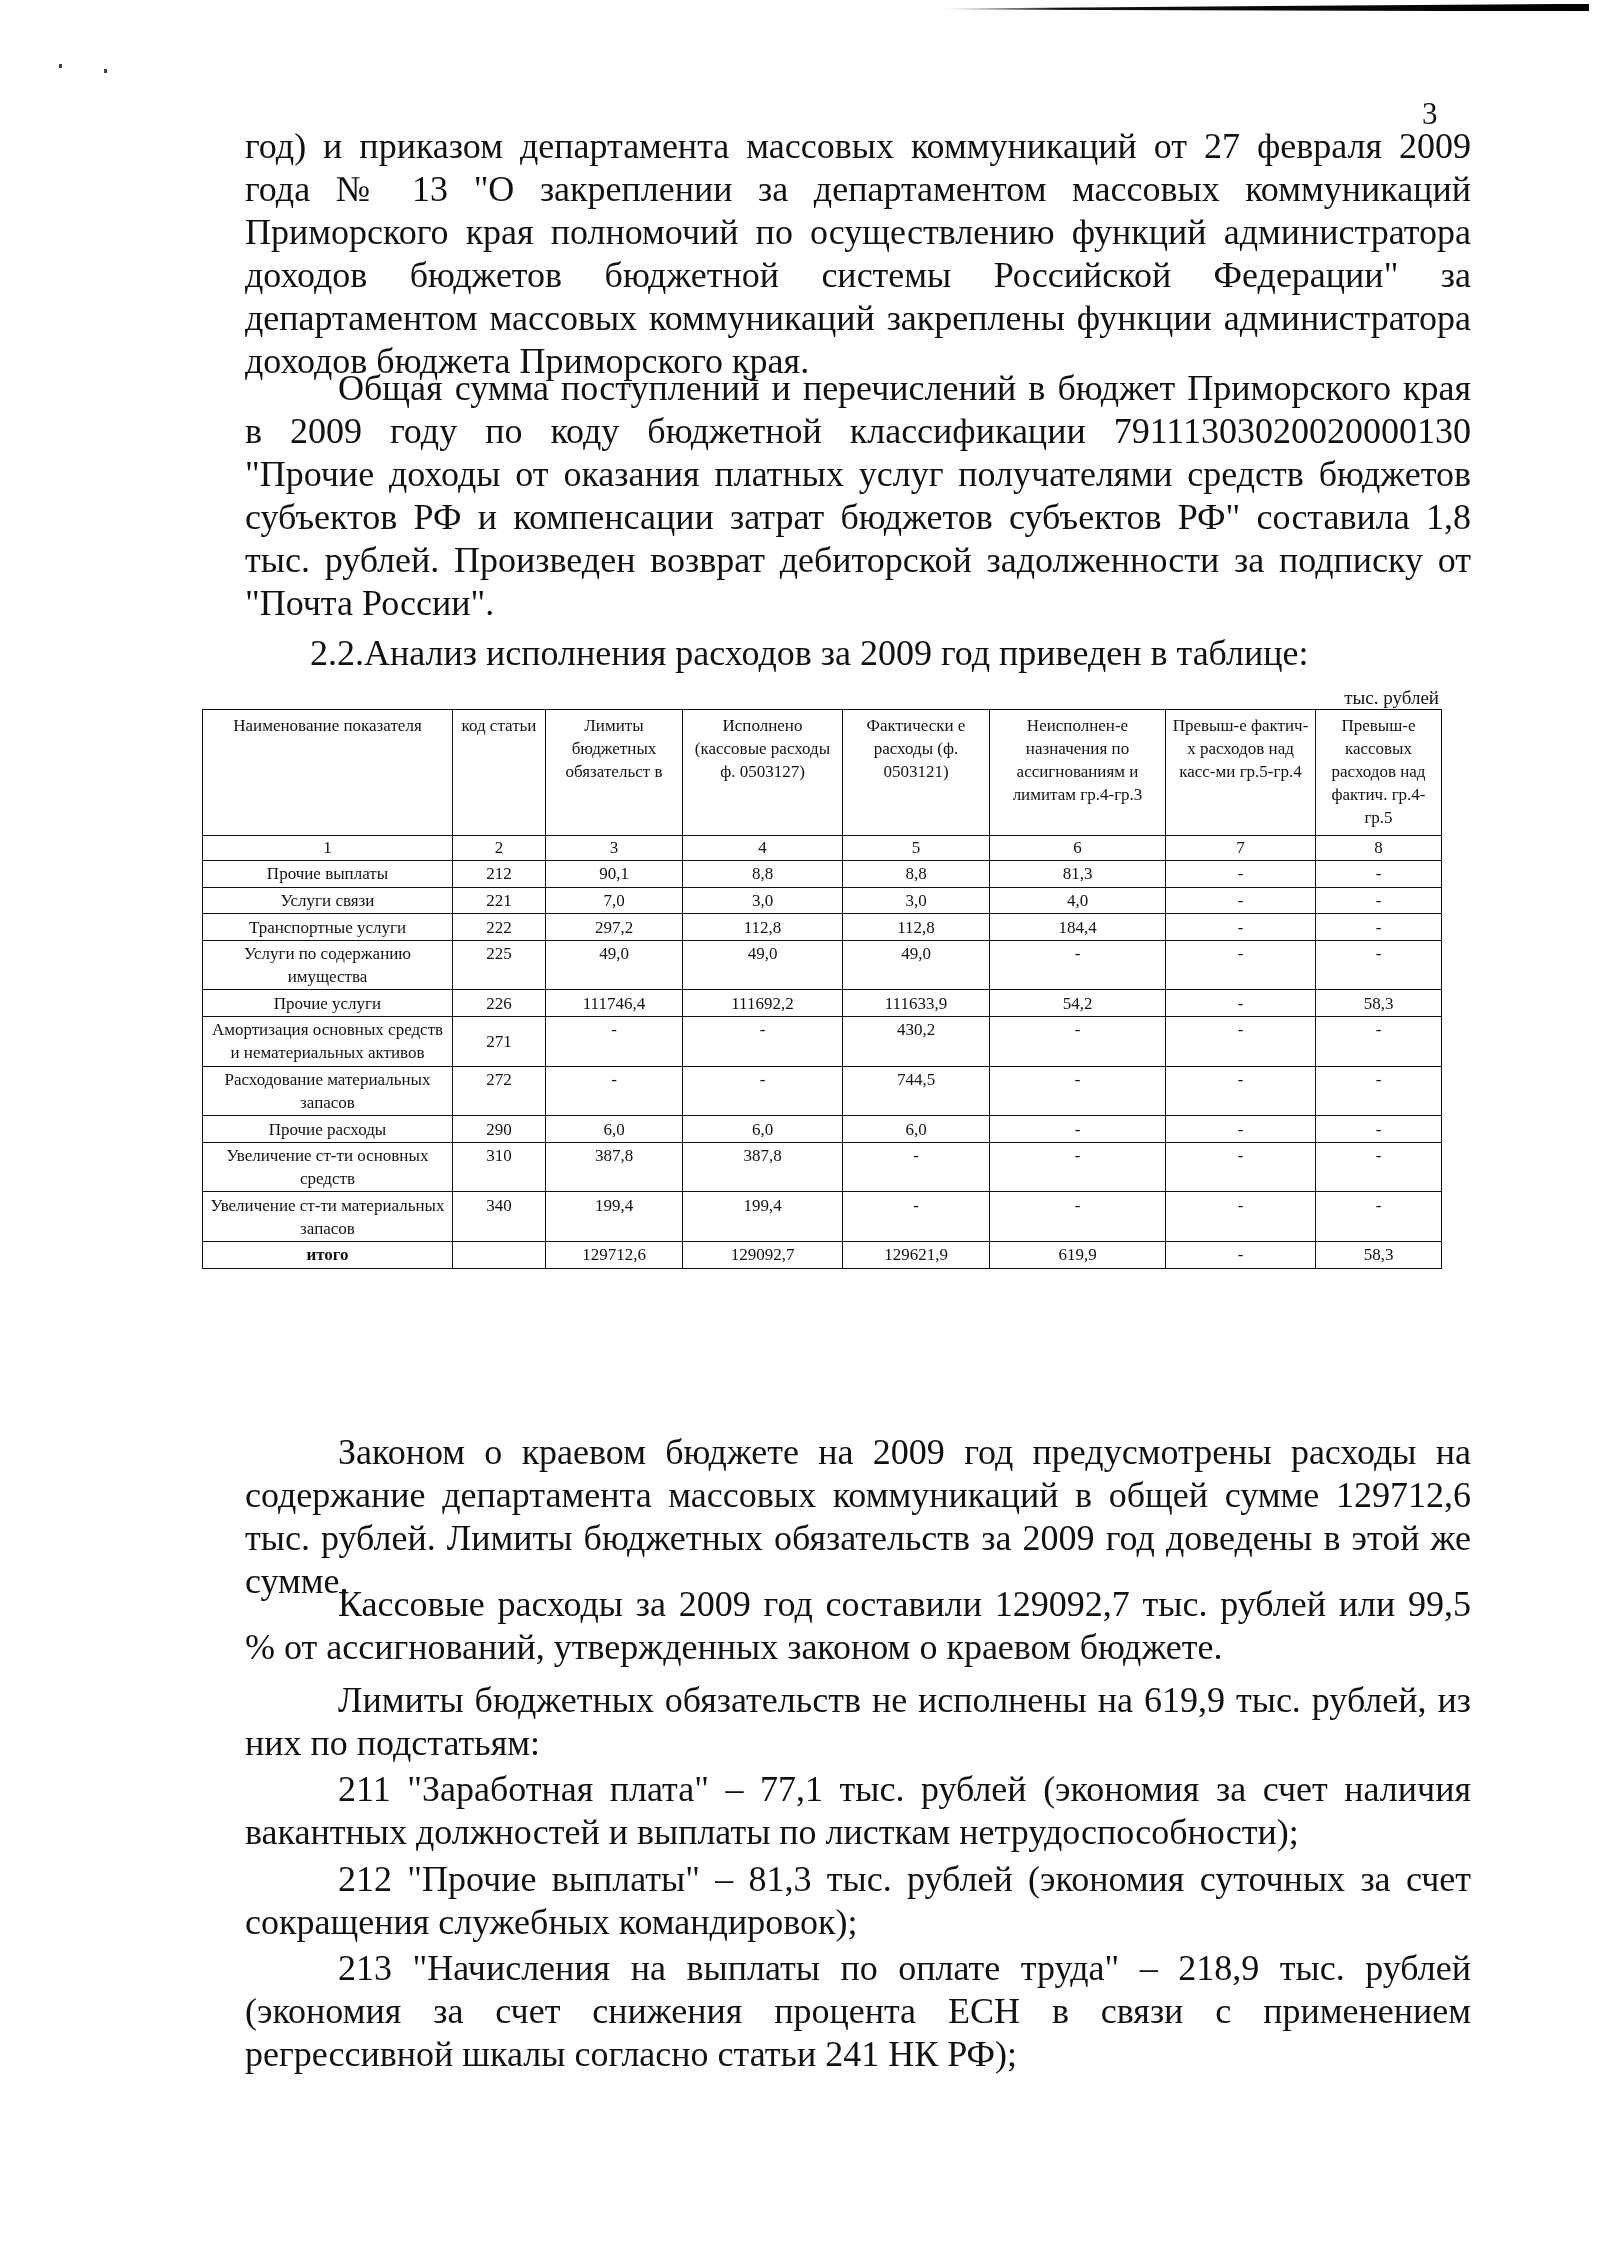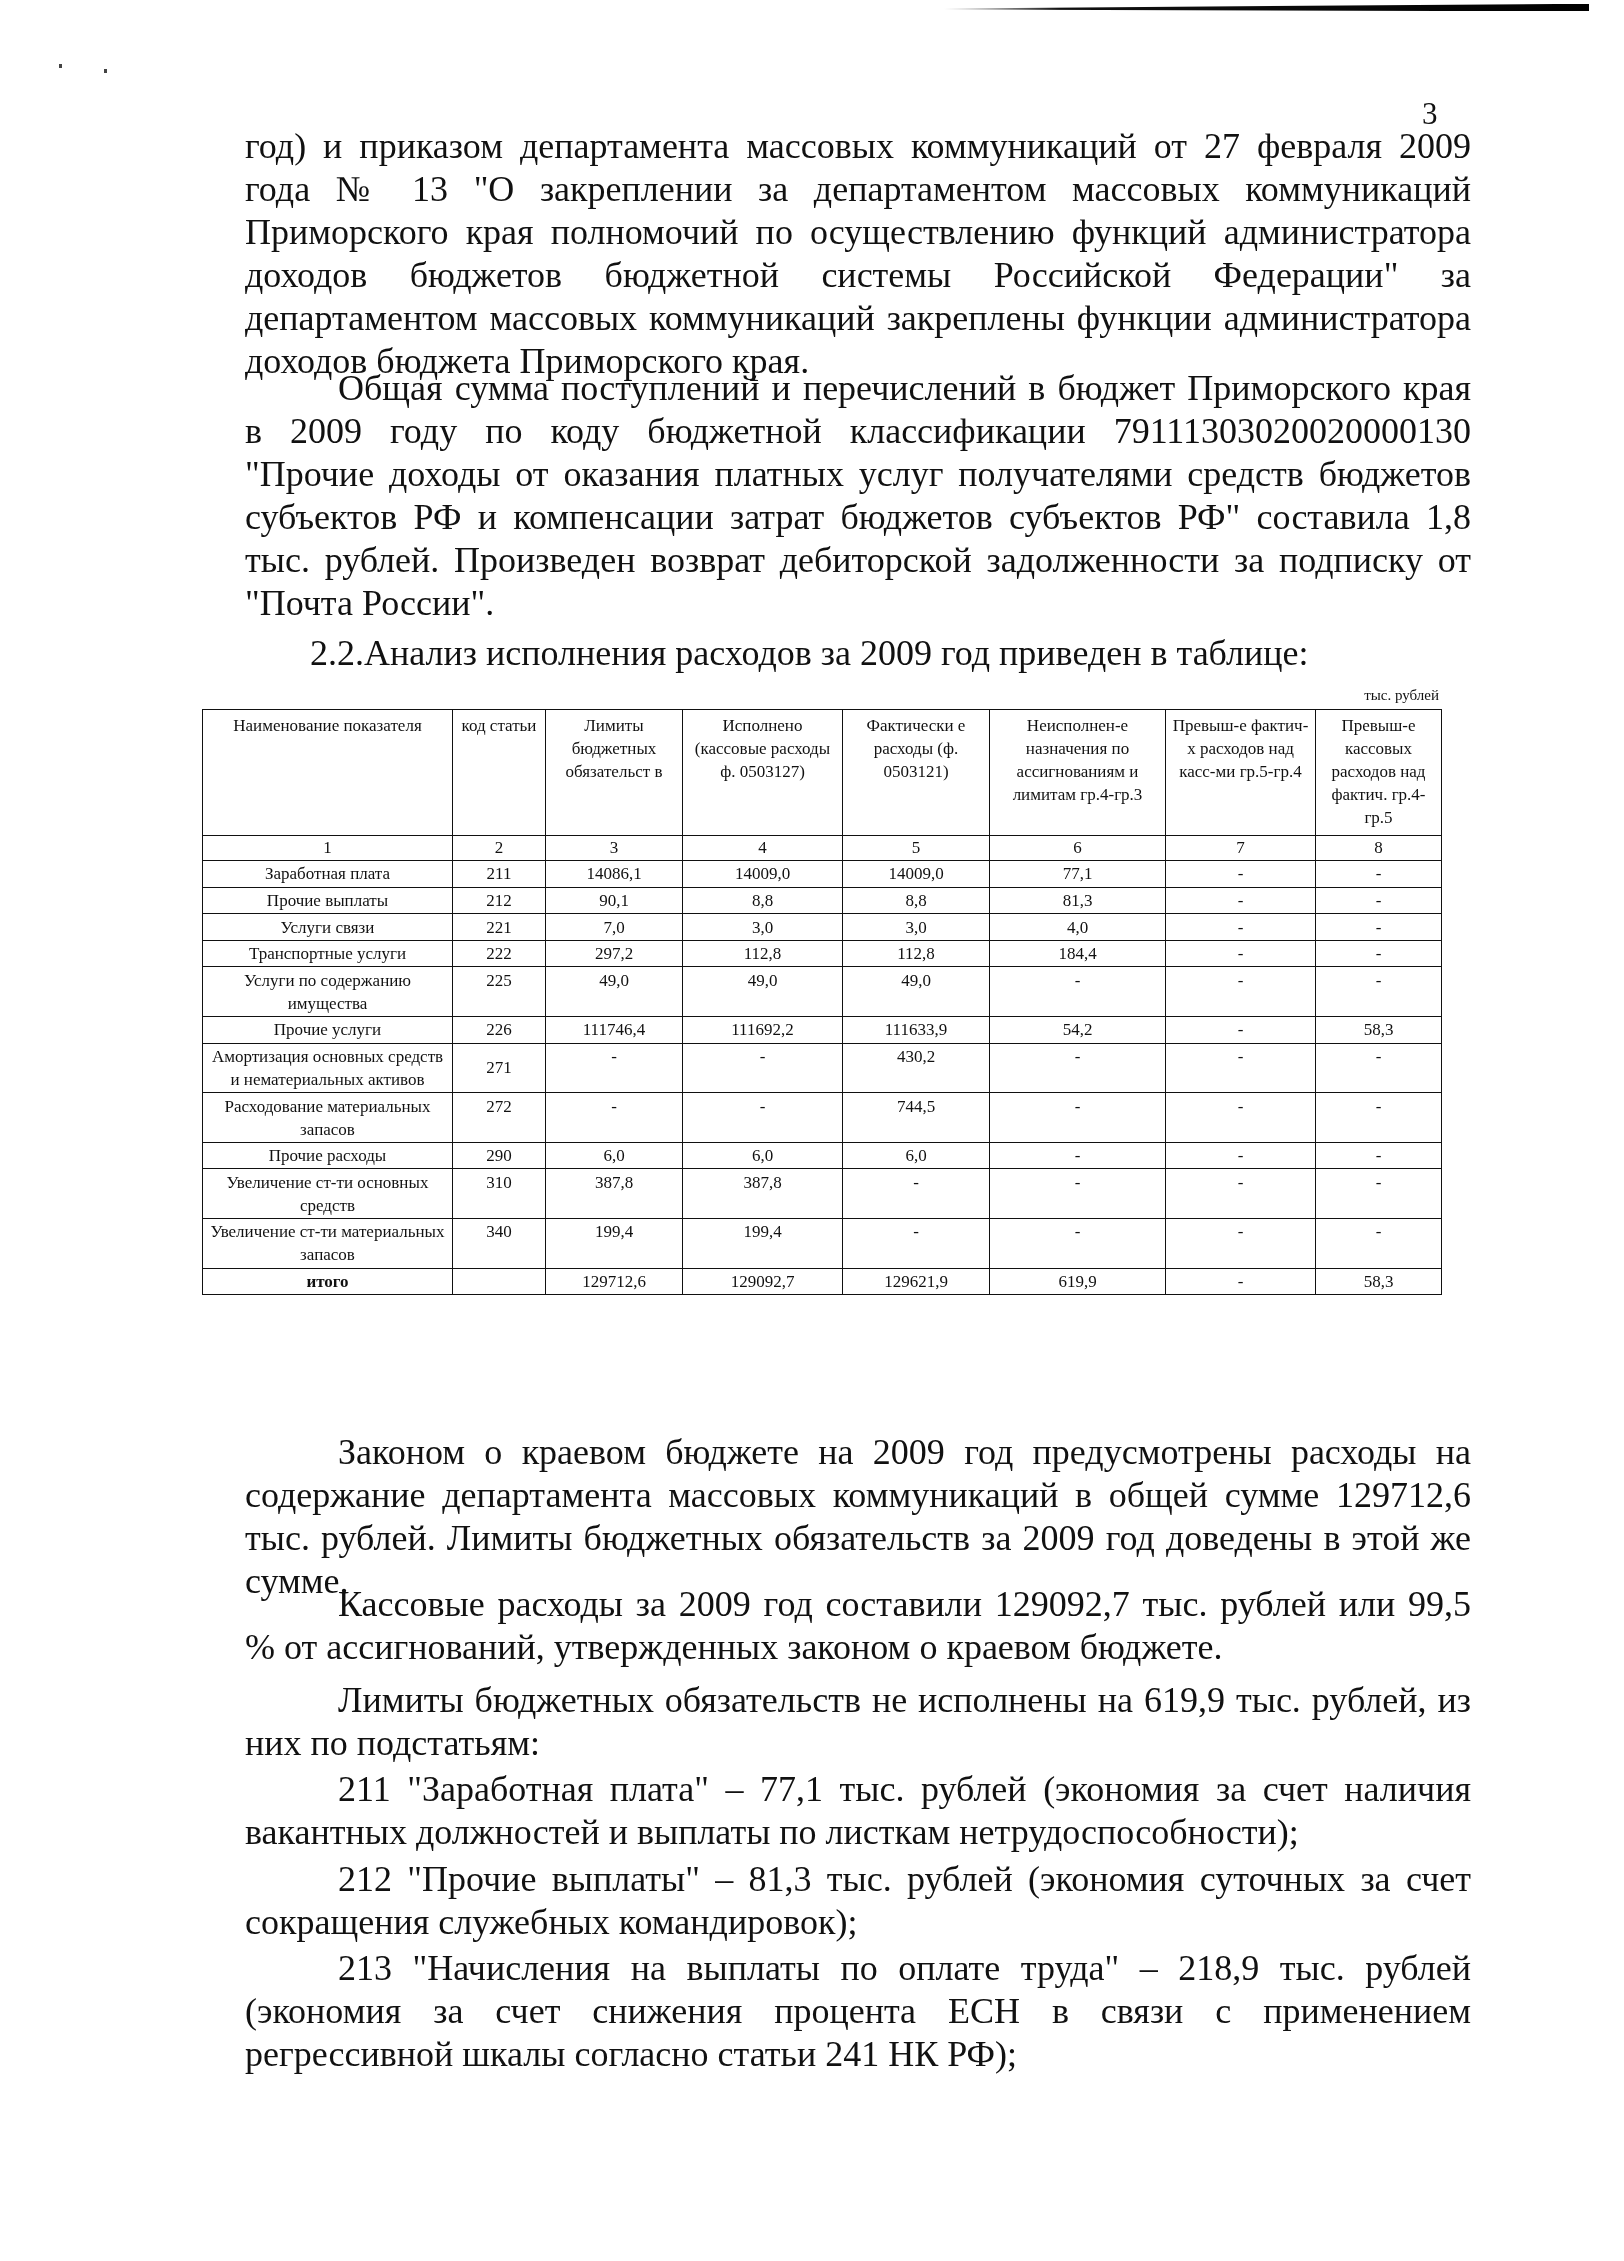--- a/index.html
+++ b/index.html
@@ -19,21 +19,21 @@
   .text-block {
     position: absolute; left: 217px; width: 1226px;
     font-size: 36px; line-height: 43px; text-align: justify; margin-left: 28px;
   }
   .text-block p { margin: 0; text-align: justify; text-align-last: left; }
   .indent { text-indent: 93px; }
   #block1 { top: 125px; }
   #block2 { top: 367px; }
   .section-heading { position:absolute; left: 310px; top: 632px; font-size: 36px; }
   .section-heading b { font-weight: normal; }
-  .units { position:absolute; right: 185px; top: 687px; font-size: 15px; }
+  .units { position:absolute; right: 185px; top: 687px; font-size: 19px; }
 
   table.budget {
     position: absolute; left: 202px; top: 709px; width: 1239px;
     border-collapse: collapse; font-size: 17px; line-height: 23px;
     table-layout: fixed;
   }
   table.budget td, table.budget th {
     border: 1.9px solid #111; text-align: center; vertical-align: top;
     padding: 1.3px 3.8px; font-weight: normal;
   }
@@ -100,30 +100,20 @@
         <td>3</td>
         <td>4</td>
         <td>5</td>
         <td>6</td>
         <td>7</td>
         <td>8</td>
       </tr>
   </thead>
   <tbody id="tbody">
       <tr>
-        <td>Заработная плата</td>
-        <td>211</td>
-        <td>14086,1</td>
-        <td>14009,0</td>
-        <td>14009,0</td>
-        <td>77,1</td>
-        <td>-</td>
-        <td>-</td>
-      </tr>
-      <tr>
         <td>Прочие выплаты</td>
         <td>212</td>
         <td>90,1</td>
         <td>8,8</td>
         <td>8,8</td>
         <td>81,3</td>
         <td>-</td>
         <td>-</td>
       </tr>
       <tr>

